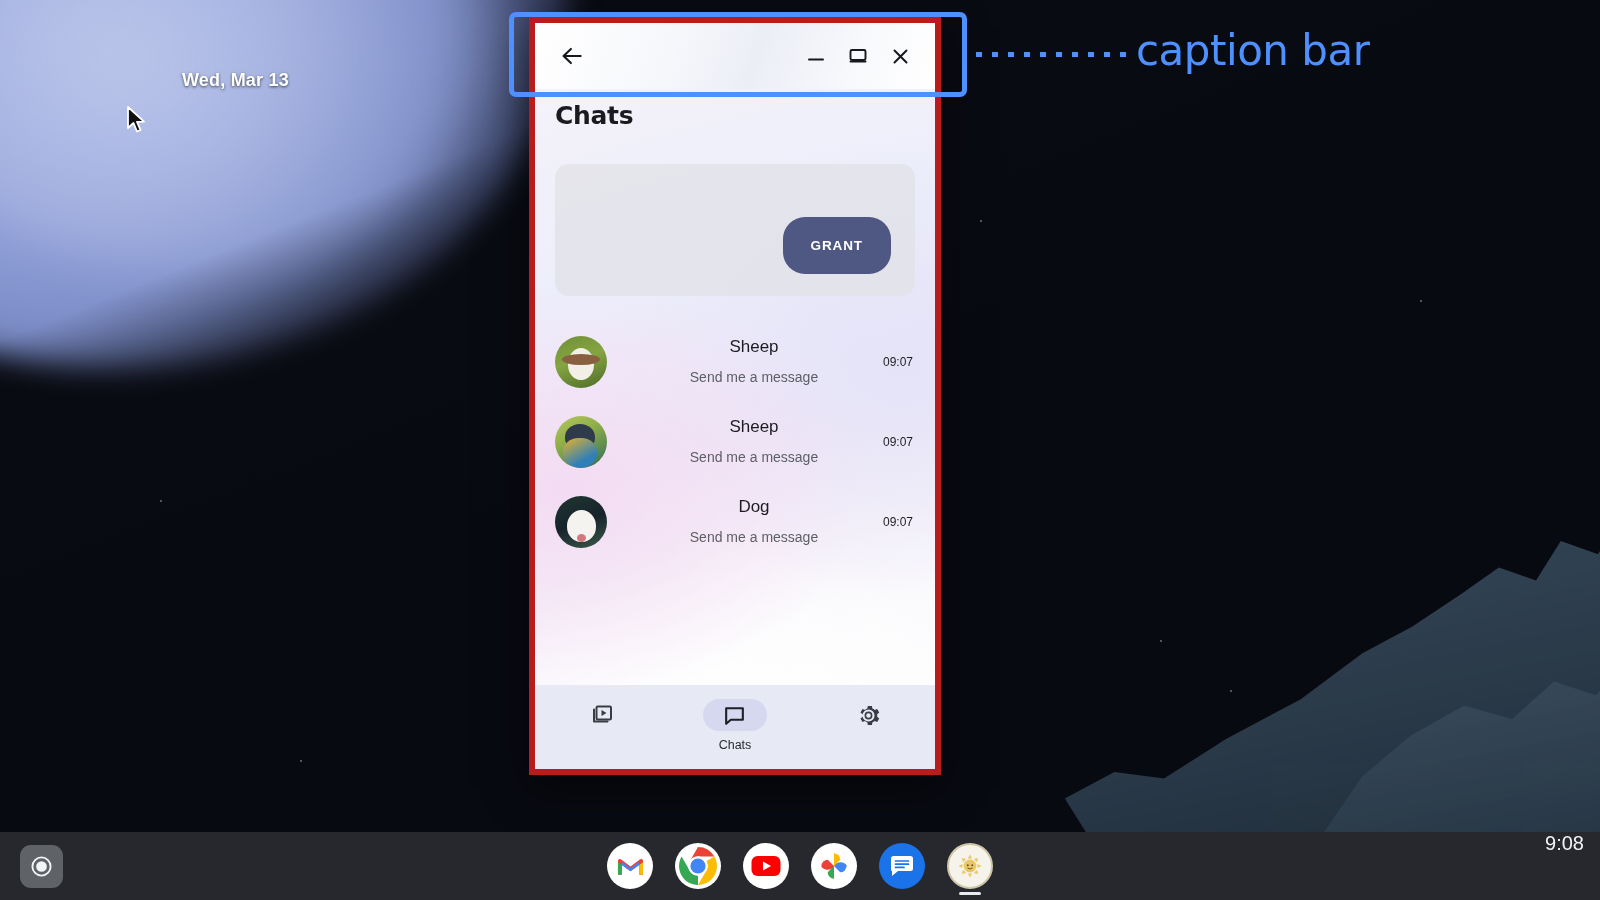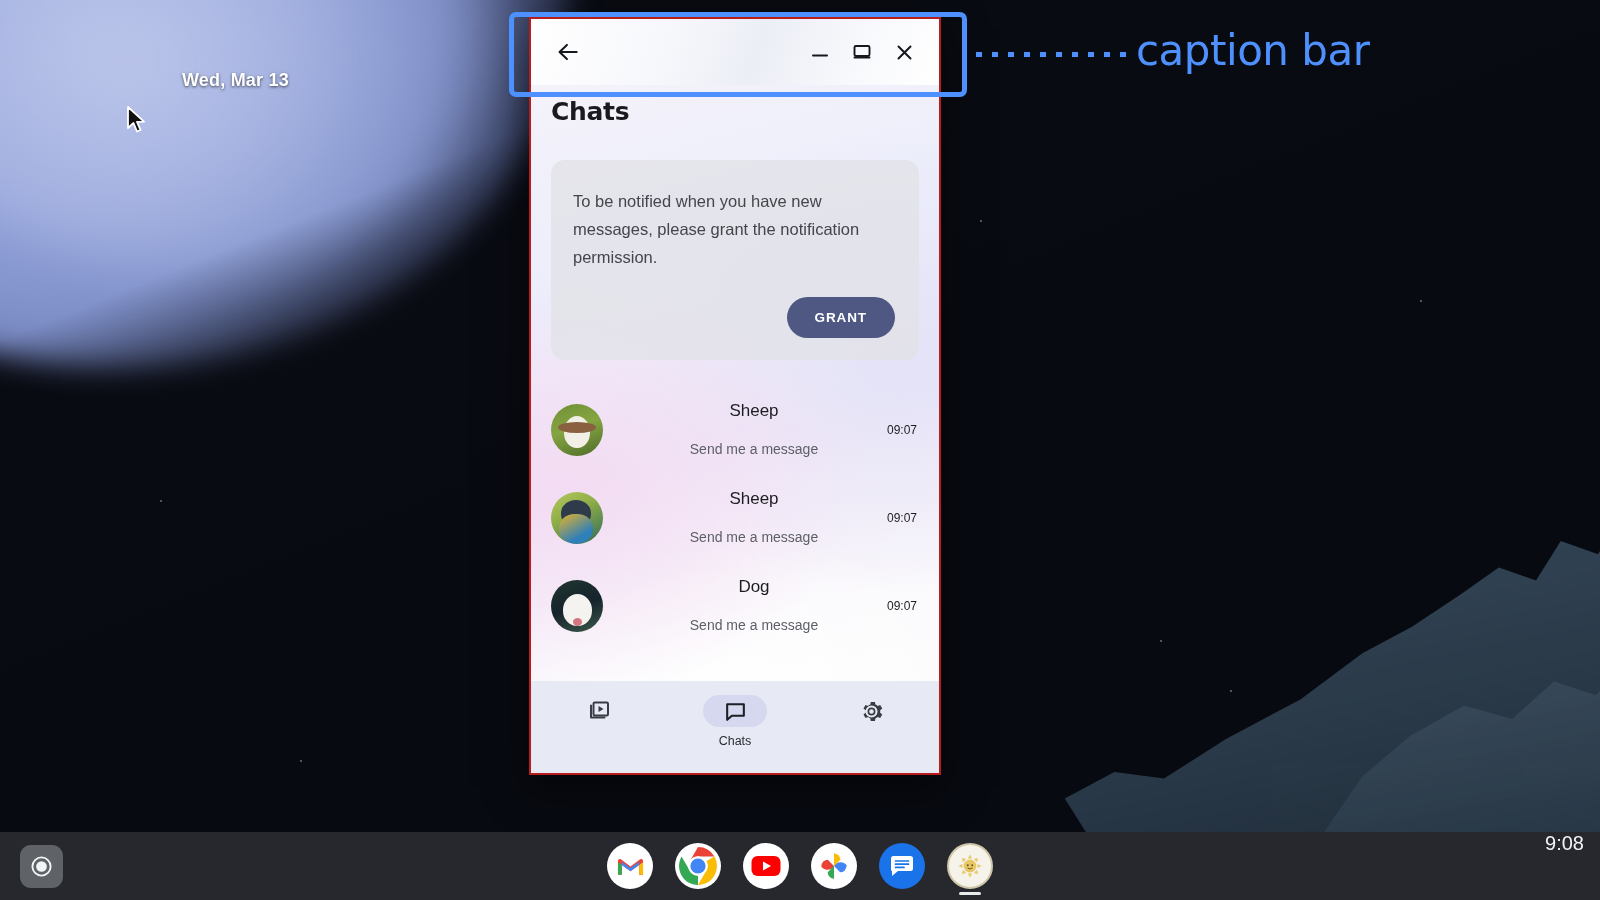--- a/index.html
+++ b/index.html
@@ -68,21 +68,21 @@
 
   
   #cursor{ position:absolute; left:126px; top:106px; width:22px; height:30px; }
 
   
   #app-window{
     position:absolute;
     left:529px; top:17px;
     width:412px; height:758px;
     background:#fff;
-    border:2px solid #b91c1c;
+    border:6px solid #b91c1c;
     overflow:hidden;
     box-shadow:0 12px 40px rgba(0,0,0,.55);
   }
   #caption-bar{
     position:relative;
     height:66px;
     background:linear-gradient(110deg,#ffffff 0%,#f6f7fb 35%,#eceef6 55%,#f8f9fc 80%,#ffffff 100%);
     display:flex; align-items:center;
     padding:0 14px 0 20px;
   }
@@ -129,38 +129,38 @@
     color:#44464c;
   }
   #grant-row{ display:flex; justify-content:flex-end; margin-top:26px; }
   #grant-button{
     background:#4e5882;
     color:#ffffff;
     font-size:13.5px;
     font-weight:bold;
     letter-spacing:.9px;
     border:none; border-radius:22px;
-    padding:13px 28px;
+    padding:21px 28px;
     cursor:pointer;
   }
 
   #chat-list{ margin-top:26px;text-align:center; }
   .chat-row{
     display:flex; align-items:center;
     padding:14px 22px 14px 20px;
     cursor:pointer;
   }
   .avatar{
     width:52px; height:52px; border-radius:50%;
     flex:0 0 52px;
     overflow:hidden; position:relative;
   }
   .chat-text{ flex:1; margin-left:18px; min-width:0; }
   .chat-name{ font-size:17px; color:#1d1d21; line-height:22px; }
-  .chat-sub{ font-size:14px; color:#5d5f66; line-height:22px; margin-top:16px; }
+  .chat-sub{ font-size:14px; color:#5d5f66; line-height:22px; margin-top:8px; }
   .chat-time{ font-size:12px; color:#1d1d21; white-space:nowrap; }
 
   
   .av-sheep{ background:linear-gradient(160deg,#6f8f36 0%,#85a542 45%,#4e6b28 100%); }
   .av-sheep::before{ content:""; position:absolute; left:13px; top:12px; width:26px; height:32px;
     border-radius:50% 50% 48% 48%; background:#f2efe6; }
   .av-sheep::after{ content:""; position:absolute; left:7px; top:18px; width:38px; height:11px;
     border-radius:50%; background:#8a6140; }
   .av-parrot{ background:linear-gradient(150deg,#b7c861 0%,#8fae47 40%,#2f6a5a 100%); }
   .av-parrot::before{ content:""; position:absolute; left:10px; top:8px; width:30px; height:26px;
@@ -311,21 +311,20 @@
         <path d="M3.5 3.5 L15.5 15.5 M15.5 3.5 L3.5 15.5" stroke="#16181d" stroke-width="2" stroke-linecap="round"></path>
       </svg>
     </div>
   </div>
 
   <div id="app-body">
 
     <div id="app-title">Chats</div>
 
     <div id="permission-card">
-      <div id="permission-text">To be notified when you have new messages, please grant the notification permission.</div>
       <div id="grant-row">
         <button id="grant-button">GRANT</button>
       </div>
     </div>
 
     <div id="chat-list">
 
       <div class="chat-row">
         <div class="avatar av-sheep"></div>
         <div class="chat-text">

